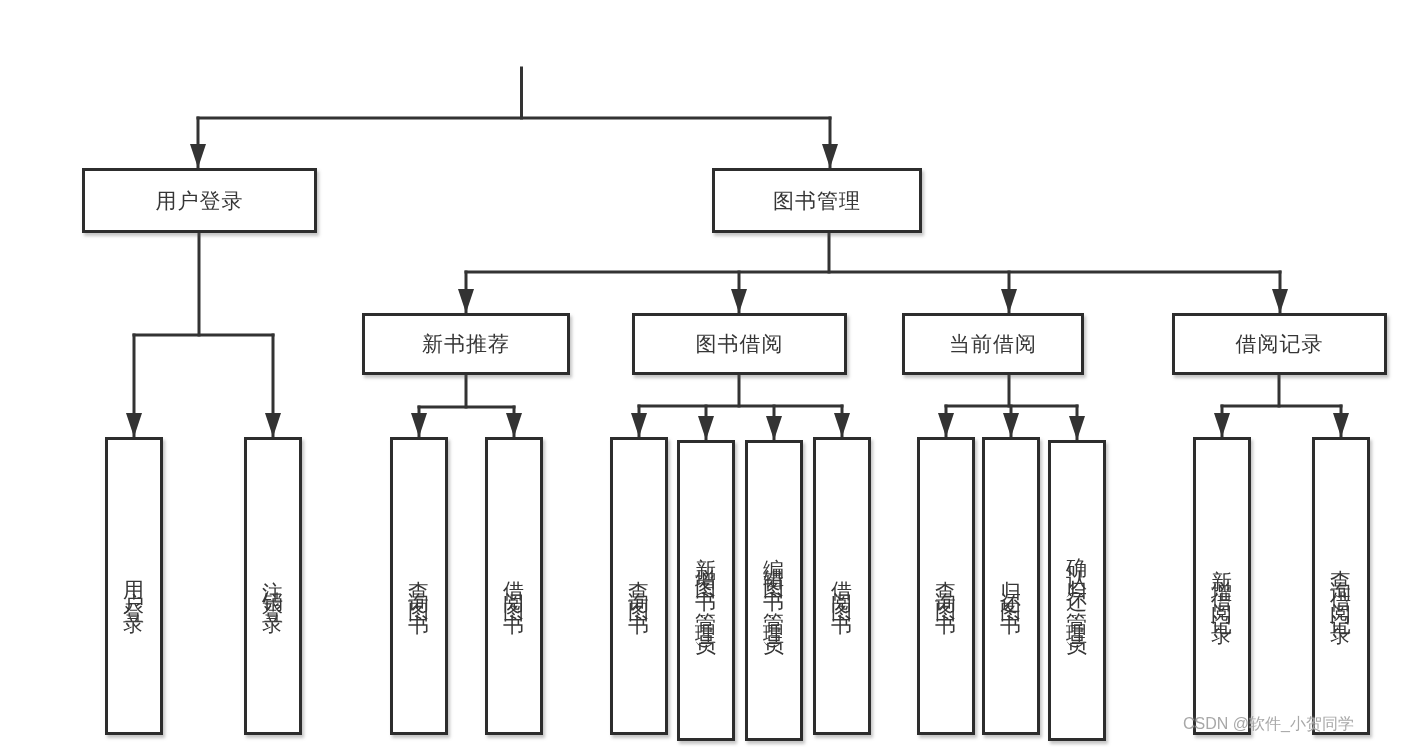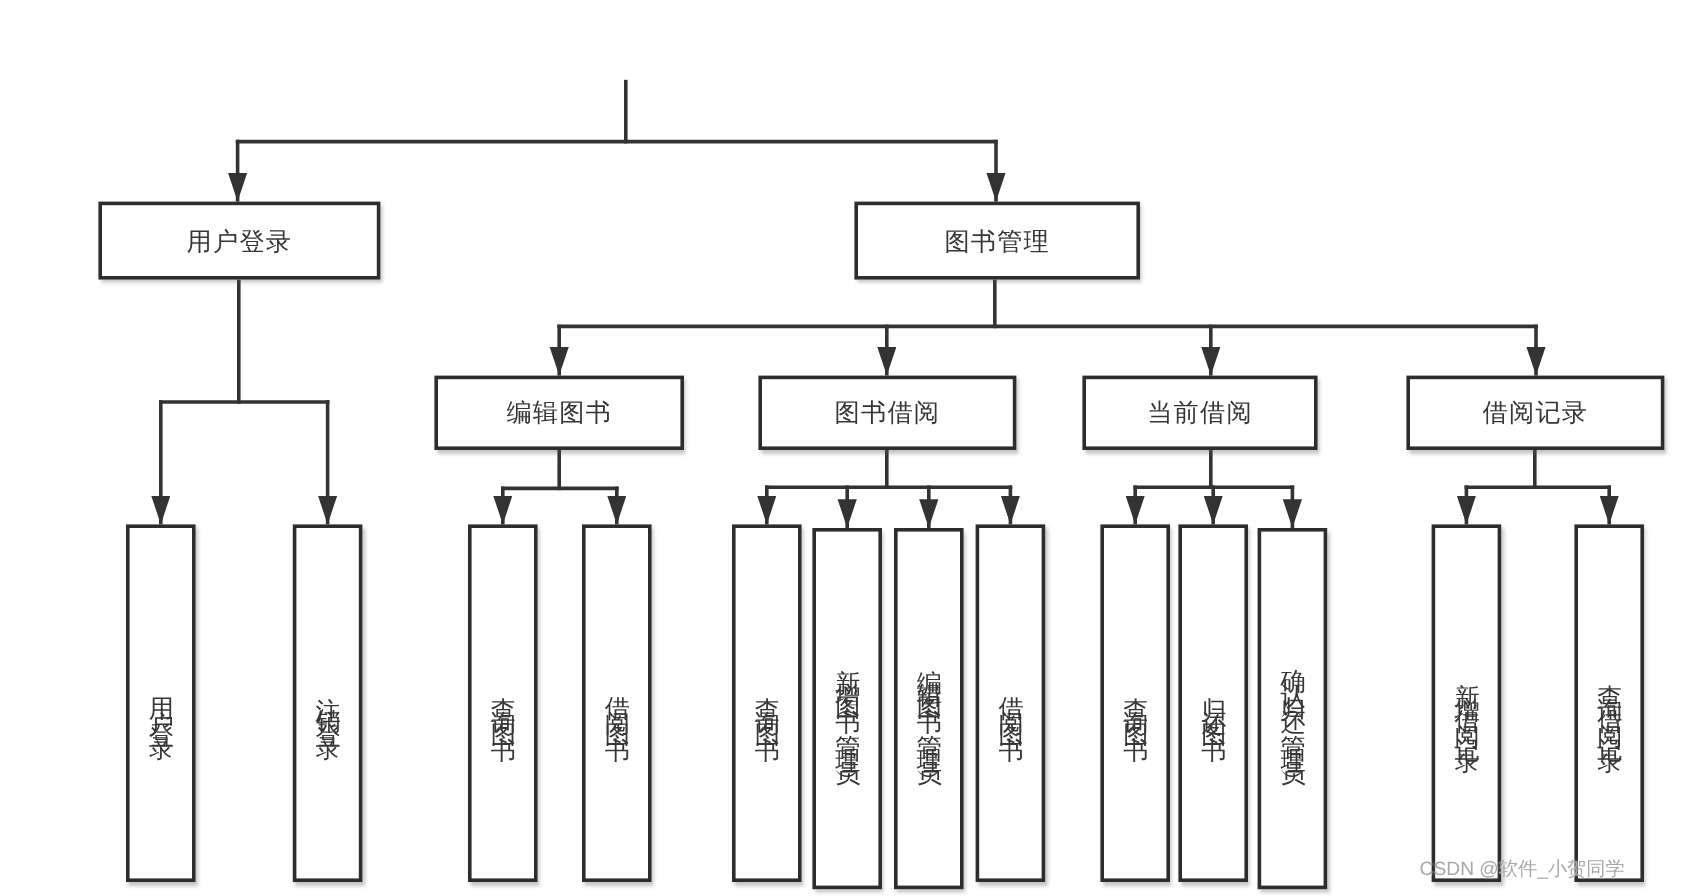--- a/index.html
+++ b/index.html
@@ -77,31 +77,31 @@
       <line x1="1222" y1="406" x2="1341" y2="406"></line>
       <line x1="1222" y1="406" x2="1222" y2="436" marker-end="url(#ah)"></line>
       <line x1="1341" y1="406" x2="1341" y2="436" marker-end="url(#ah)"></line>
     </g>
   </svg>
 
 
   <div class="node hbox" style="left:82px;top:168px;width:235px;height:65px;">
     <span>用户登录</span>
   </div>
-  <div class="node hbox" style="left:712px;top:168px;width:238px;height:65px;">
+  <div class="node hbox" style="left:712px;top:168px;width:210px;height:65px;">
     <span>图书管理</span>
   </div>
 
   <div class="node hbox" style="left:362px;top:313px;width:208px;height:62px;">
-    <span>编辑图书</span>
+    <span>新书推荐</span>
   </div>
   <div class="node hbox" style="left:632px;top:313px;width:215px;height:62px;">
     <span>图书借阅</span>
   </div>
-  <div class="node hbox" style="left:902px;top:313px;width:196px;height:62px;">
+  <div class="node hbox" style="left:902px;top:313px;width:182px;height:62px;">
     <span>当前借阅</span>
   </div>
   <div class="node hbox" style="left:1172px;top:313px;width:215px;height:62px;">
     <span>借阅记录</span>
   </div>
 
   <div class="node vbox" style="left:105px;top:437px;width:58px;height:298px;">
     <span>用户登录</span>
   </div>
   <div class="node vbox" style="left:244px;top:437px;width:58px;height:298px;">

